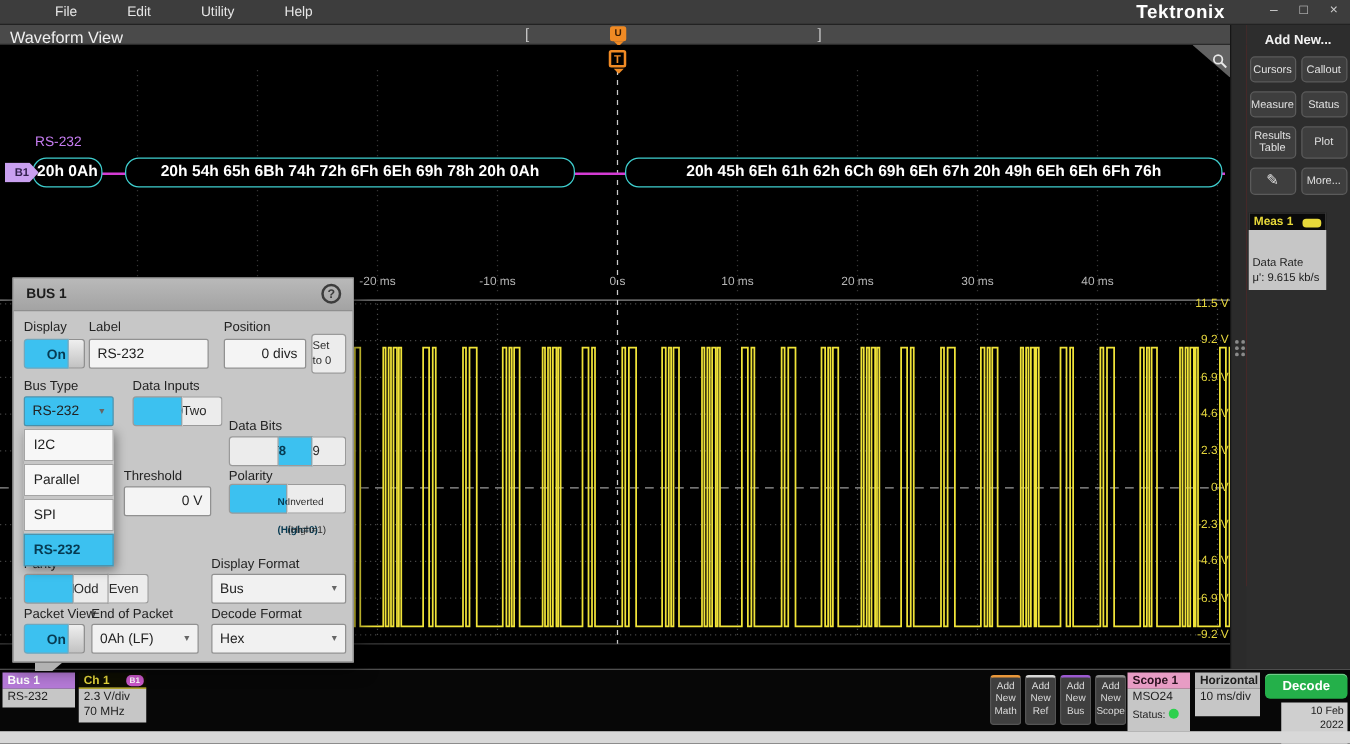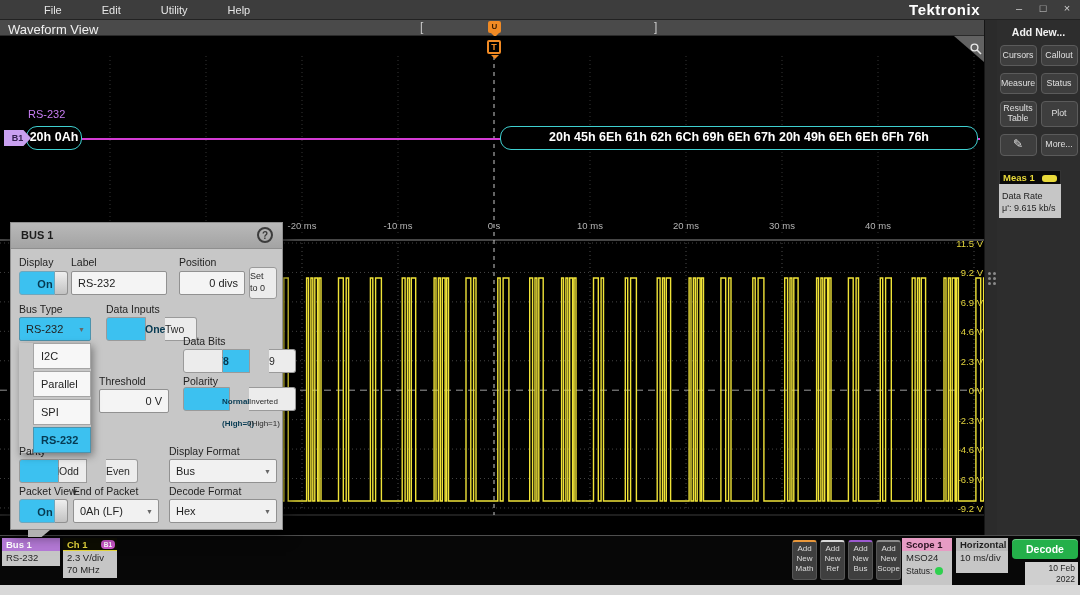--- a/index.html
+++ b/index.html
@@ -69,33 +69,33 @@
                border-radius:50%; color:#3c3c3c; font-size:10px; font-weight:bold; text-align:center; line-height:13px; }
   .dlabel { position:absolute; font-size:10.5px; color:#232323; white-space:nowrap; }
   .field { position:absolute; background:#f4f4f4; border:1px solid #919191; border-radius:2px;
            font-size:11px; color:#222; padding:0 6px; line-height:22px; height:24px; }
   .field.num { text-align:right; }
   .btn { position:absolute; background:#ececec; border:1px solid #9a9a9a; border-radius:3px;
          font-size:10.5px; color:#2a2a2a; }
   .seg { position:absolute; display:flex; }
   .seg .btn { position:static; border-radius:0; border-left-width:0; line-height:22px; height:24px; }
   .seg .btn:first-child { border-left-width:1px; border-radius:3px 0 0 3px;padding-left:38px; }
-  .seg .btn:last-child { border-radius:0 3px 3px 0;margin-left:19px; }
+  .seg .btn:last-child { border-radius:0 3px 3px 0; }
   .sel { background:var(--accent) !important; color:#063a52 !important; font-weight:bold; }
   .toggle { position:absolute; display:flex; height:24px; }
   .toggle .on { width:36px; background:var(--accent); color:#063a52; font-weight:bold; font-size:11px;
                 text-align:center; line-height:24px; border:1px solid #6fa7bd; border-radius:3px 0 0 3px;padding-left:16px; }
   .toggle .knob { width:13px; background:linear-gradient(#efefef,#c2c2c2); border:1px solid #909090;
                   border-left:none; border-radius:0 3px 3px 0; }
   .drop { position:absolute; background:#f1f1f1; border:1px solid #919191; border-radius:2px;
           height:24px; font-size:11px; color:#222; padding:0 6px; line-height:22px; }
   .drop .chev { position:absolute; right:5px; top:1px; font-size:7px; color:#666; }
   .drop.blue { background:var(--accent); border-color:#4c93ad; }
   #bus-list { position:absolute; left:8px; top:120px; width:72px; z-index:5;
-              box-shadow:2px 3px 8px rgba(0,0,0,.4);padding-left:14px; }
+              box-shadow:2px 3px 8px rgba(0,0,0,.4); }
   #bus-list .opt { height:26px; background:#f7f7f7; border:1px solid #a5a5a5; margin-top:2px;
                    font-size:11px; color:#222; line-height:24px; padding-left:7px; }
   #bus-list .opt:first-child { margin-top:0; }
   #bus-list .opt.sel { border-color:#4c93ad; }
   .pol2 { width:47px; height:32px; font-size:8px; line-height:1.3; padding-top:3px; }
 
   
   #handle-strip { position:absolute; left:984px; top:20px; width:13px; height:515px;
                   background:#2b2b2b; border-left:1px solid #161616; }
   #grip { position:absolute; left:3px; top:252px; display:grid; grid-template-columns:3px 3px; gap:2px; }
@@ -103,21 +103,21 @@
   #sidebar { position:absolute; left:997px; top:20px; width:83px; height:515px; background:#2d2d2d; }
   #sidebar-title { text-align:center; color:#f2f2f2; font-size:10.5px; font-weight:bold; padding-top:6px; }
   .sb-row { display:flex; justify-content:center; gap:4px; margin-top:7px; }
   .sb-btn { width:37px; min-height:21px; background:#3e3e3e; border:1px solid #5b5b5b; border-radius:4px;
             color:#e0e0e0; font-size:8.8px; text-align:center; display:flex; align-items:center;
             justify-content:center; line-height:1.1; padding:2px 0; }
   #meas-block { margin:14px 0 0 2px; width:62px; }
   #meas-head { background:#090909; height:14px; position:relative; border:1px solid #333; border-bottom:none; }
   #meas-name { position:absolute; left:3px; top:1px; color:var(--meas); font-size:9.5px; font-weight:bold; }
   #meas-pill { position:absolute; right:3px; top:4px; width:15px; height:7px; background:var(--meas); border-radius:3px; }
-  #meas-body { background:#c6c6c6; color:#1d1d1d; font-size:9px; padding:6px 3px 4px 3px; line-height:1.35; }
+  #meas-body { background:#c6c6c6; color:#1d1d1d; font-size:9px; padding:20px 3px 4px 3px; line-height:1.35; }
 
   
   #bottombar { position:absolute; left:0; top:535px; width:1080px; height:50px; background:#070707;
                border-top:1px solid #4e4e4e; }
   .badge { position:absolute; top:2px; }
   .badge .hd { height:13px; font-size:9.5px; font-weight:bold; line-height:13px; padding:0 4px; }
   .badge .bd { background:#c6c6c6; color:#1f1f1f; font-size:9.5px; padding:1px 4px 2px 4px; line-height:1.25; }
   #bus1-badge { left:2px; width:58px; }
   #bus1-badge .hd { background:#b479d6; color:#fff; }
   #ch1-badge { left:63px; width:54px; }
@@ -198,20 +198,21 @@
         <line x1="0" y1="479" x2="984" y2="479" stroke="#3c3c3c" stroke-width="1"></line>
         <line x1="494" y1="20" x2="494" y2="479" stroke="#c8c8c8" stroke-width="1" stroke-dasharray="4 4"></line>
         <path d="M 19.8 465 L 19.8 465 L 19.8 242 L 22.6 242 L 22.6 465 L 25.0 465 L 25.0 242 L 27.0 242 L 27.0 465 L 28.9 465 L 28.9 242 L 33.2 242 L 33.2 465 L 51.6 465 L 51.6 242 L 53.6 242 L 53.6 465 L 56.0 465 L 56.0 242 L 57.9 242 L 57.9 465 L 59.8 465 L 59.8 242 L 62.7 242 L 62.7 465 L 64.1 465 L 64.1 242 L 66.0 242 L 66.0 465 L 83.5 465 L 83.5 242 L 88.3 242 L 88.3 465 L 91.2 465 L 91.2 242 L 93.6 242 L 93.6 465 L 115.4 465 L 115.4 242 L 117.8 242 L 117.8 465 L 120.7 465 L 120.7 242 L 126.4 242 L 126.4 465 L 147.2 465 L 147.2 242 L 150.1 242 L 150.1 465 L 152.5 465 L 152.5 242 L 154.4 242 L 154.4 465 L 156.4 465 L 156.4 242 L 160.7 242 L 160.7 465 L 179.1 465 L 179.1 242 L 181.0 242 L 181.0 465 L 183.4 465 L 183.4 242 L 185.4 242 L 185.4 465 L 187.3 465 L 187.3 242 L 190.2 242 L 190.2 465 L 191.6 465 L 191.6 242 L 193.5 242 L 193.5 465 L 211.0 465 L 211.0 242 L 215.8 242 L 215.8 465 L 218.7 465 L 218.7 242 L 221.1 242 L 221.1 465 L 242.9 465 L 242.9 242 L 245.3 242 L 245.3 465 L 248.1 465 L 248.1 242 L 253.9 242 L 253.9 465 L 274.7 465 L 274.7 242 L 277.6 242 L 277.6 465 L 280.0 465 L 280.0 242 L 281.9 242 L 281.9 465 L 283.9 465 L 283.9 242 L 288.2 242 L 288.2 465 L 306.6 465 L 306.6 242 L 308.5 242 L 308.5 465 L 310.9 465 L 310.9 242 L 312.8 242 L 312.8 465 L 314.8 465 L 314.8 242 L 317.6 242 L 317.6 465 L 319.1 465 L 319.1 242 L 321.0 242 L 321.0 465 L 338.5 465 L 338.5 242 L 343.3 242 L 343.3 465 L 346.2 465 L 346.2 242 L 348.6 242 L 348.6 465 L 370.4 465 L 370.4 242 L 372.8 242 L 372.8 465 L 375.6 465 L 375.6 242 L 381.4 242 L 381.4 465 L 402.2 465 L 402.2 242 L 405.1 242 L 405.1 465 L 407.5 465 L 407.5 242 L 409.4 242 L 409.4 465 L 411.3 465 L 411.3 242 L 415.7 242 L 415.7 465 L 434.1 465 L 434.1 242 L 436.0 242 L 436.0 465 L 438.4 465 L 438.4 242 L 440.3 242 L 440.3 465 L 442.3 465 L 442.3 242 L 445.1 242 L 445.1 465 L 446.6 465 L 446.6 242 L 448.5 242 L 448.5 465 L 466.0 465 L 466.0 242 L 470.8 242 L 470.8 465 L 473.6 465 L 473.6 242 L 476.0 242 L 476.0 465 L 497.8 465 L 497.8 242 L 500.2 242 L 500.2 465 L 503.1 465 L 503.1 242 L 508.9 242 L 508.9 465 L 529.7 465 L 529.7 242 L 532.6 242 L 532.6 465 L 535.0 465 L 535.0 242 L 536.9 242 L 536.9 465 L 538.8 465 L 538.8 242 L 543.2 242 L 543.2 465 L 561.6 465 L 561.6 242 L 563.5 242 L 563.5 465 L 565.9 465 L 565.9 242 L 567.8 242 L 567.8 465 L 569.7 465 L 569.7 242 L 572.6 242 L 572.6 465 L 574.1 465 L 574.1 242 L 576.0 242 L 576.0 465 L 593.5 465 L 593.5 242 L 598.3 242 L 598.3 465 L 601.1 465 L 601.1 242 L 603.5 242 L 603.5 465 L 625.3 465 L 625.3 242 L 627.7 242 L 627.7 465 L 630.6 465 L 630.6 242 L 636.4 242 L 636.4 465 L 657.2 465 L 657.2 242 L 660.1 242 L 660.1 465 L 662.5 465 L 662.5 242 L 664.4 242 L 664.4 465 L 666.3 465 L 666.3 242 L 670.6 242 L 670.6 465 L 689.1 465 L 689.1 242 L 691.0 242 L 691.0 465 L 693.4 465 L 693.4 242 L 695.3 242 L 695.3 465 L 697.2 465 L 697.2 242 L 700.1 242 L 700.1 465 L 701.6 465 L 701.6 242 L 703.5 242 L 703.5 465 L 720.9 465 L 720.9 242 L 725.7 242 L 725.7 465 L 728.6 465 L 728.6 242 L 731.0 242 L 731.0 465 L 752.8 465 L 752.8 242 L 755.2 242 L 755.2 465 L 758.1 465 L 758.1 242 L 763.9 242 L 763.9 465 L 784.7 465 L 784.7 242 L 787.6 242 L 787.6 465 L 790.0 465 L 790.0 242 L 791.9 242 L 791.9 465 L 793.8 465 L 793.8 242 L 798.1 242 L 798.1 465 L 816.6 465 L 816.6 242 L 818.5 242 L 818.5 465 L 820.9 465 L 820.9 242 L 822.8 242 L 822.8 465 L 824.7 465 L 824.7 242 L 827.6 242 L 827.6 465 L 829.0 465 L 829.0 242 L 831.0 242 L 831.0 465 L 848.4 465 L 848.4 242 L 853.2 242 L 853.2 465 L 856.1 465 L 856.1 242 L 858.5 242 L 858.5 465 L 880.3 465 L 880.3 242 L 882.7 242 L 882.7 465 L 885.6 465 L 885.6 242 L 891.3 242 L 891.3 465 L 912.2 465 L 912.2 242 L 915.1 242 L 915.1 465 L 917.5 465 L 917.5 242 L 919.4 242 L 919.4 465 L 921.3 465 L 921.3 242 L 925.6 242 L 925.6 465 L 944.0 465 L 944.0 242 L 946.0 242 L 946.0 465 L 948.4 465 L 948.4 242 L 950.3 242 L 950.3 465 L 952.2 465 L 952.2 242 L 955.1 242 L 955.1 465 L 956.5 465 L 956.5 242 L 958.4 242 L 958.4 465 L 975.9 465 L 975.9 242 L 980.7 242 L 980.7 465 L 983.6 465 L 983.6 242 L 986.0 242 L 986.0 465 L 984 465" fill="none" stroke="#f0e338" stroke-width="1.4"></path>
       </svg>
 
     <div id="trigger-flag">T</div>
 
     <div id="bus-label">RS-232</div>
     <div id="bus-wire"></div>
     <div class="bus-packet" style="left: 26px; width: 56px;">20h 0Ah</div>
+    <div class="bus-packet" style="left: 100px; width: 360px;">20h 54h 65h 6Bh 74h 72h 6Fh 6Eh 69h 78h 20h 0Ah</div>
     <div class="bus-packet" style="left: 500px; width: 478px;">20h 45h 6Eh 61h 62h 6Ch 69h 6Eh 67h 20h 49h 6Eh 6Eh 6Fh 76h</div>
     <div id="bus-badge">B1</div>
 
     <span class="time-tick" style="left: 302px;">-20 ms</span>
     <span class="time-tick" style="left: 398px;">-10 ms</span>
     <span class="time-tick" style="left: 494px;">0 s</span>
     <span class="time-tick" style="left: 590px;">10 ms</span>
     <span class="time-tick" style="left: 686px;">20 ms</span>
     <span class="time-tick" style="left: 782px;">30 ms</span>
     <span class="time-tick" style="left: 878px;">40 ms</span>

